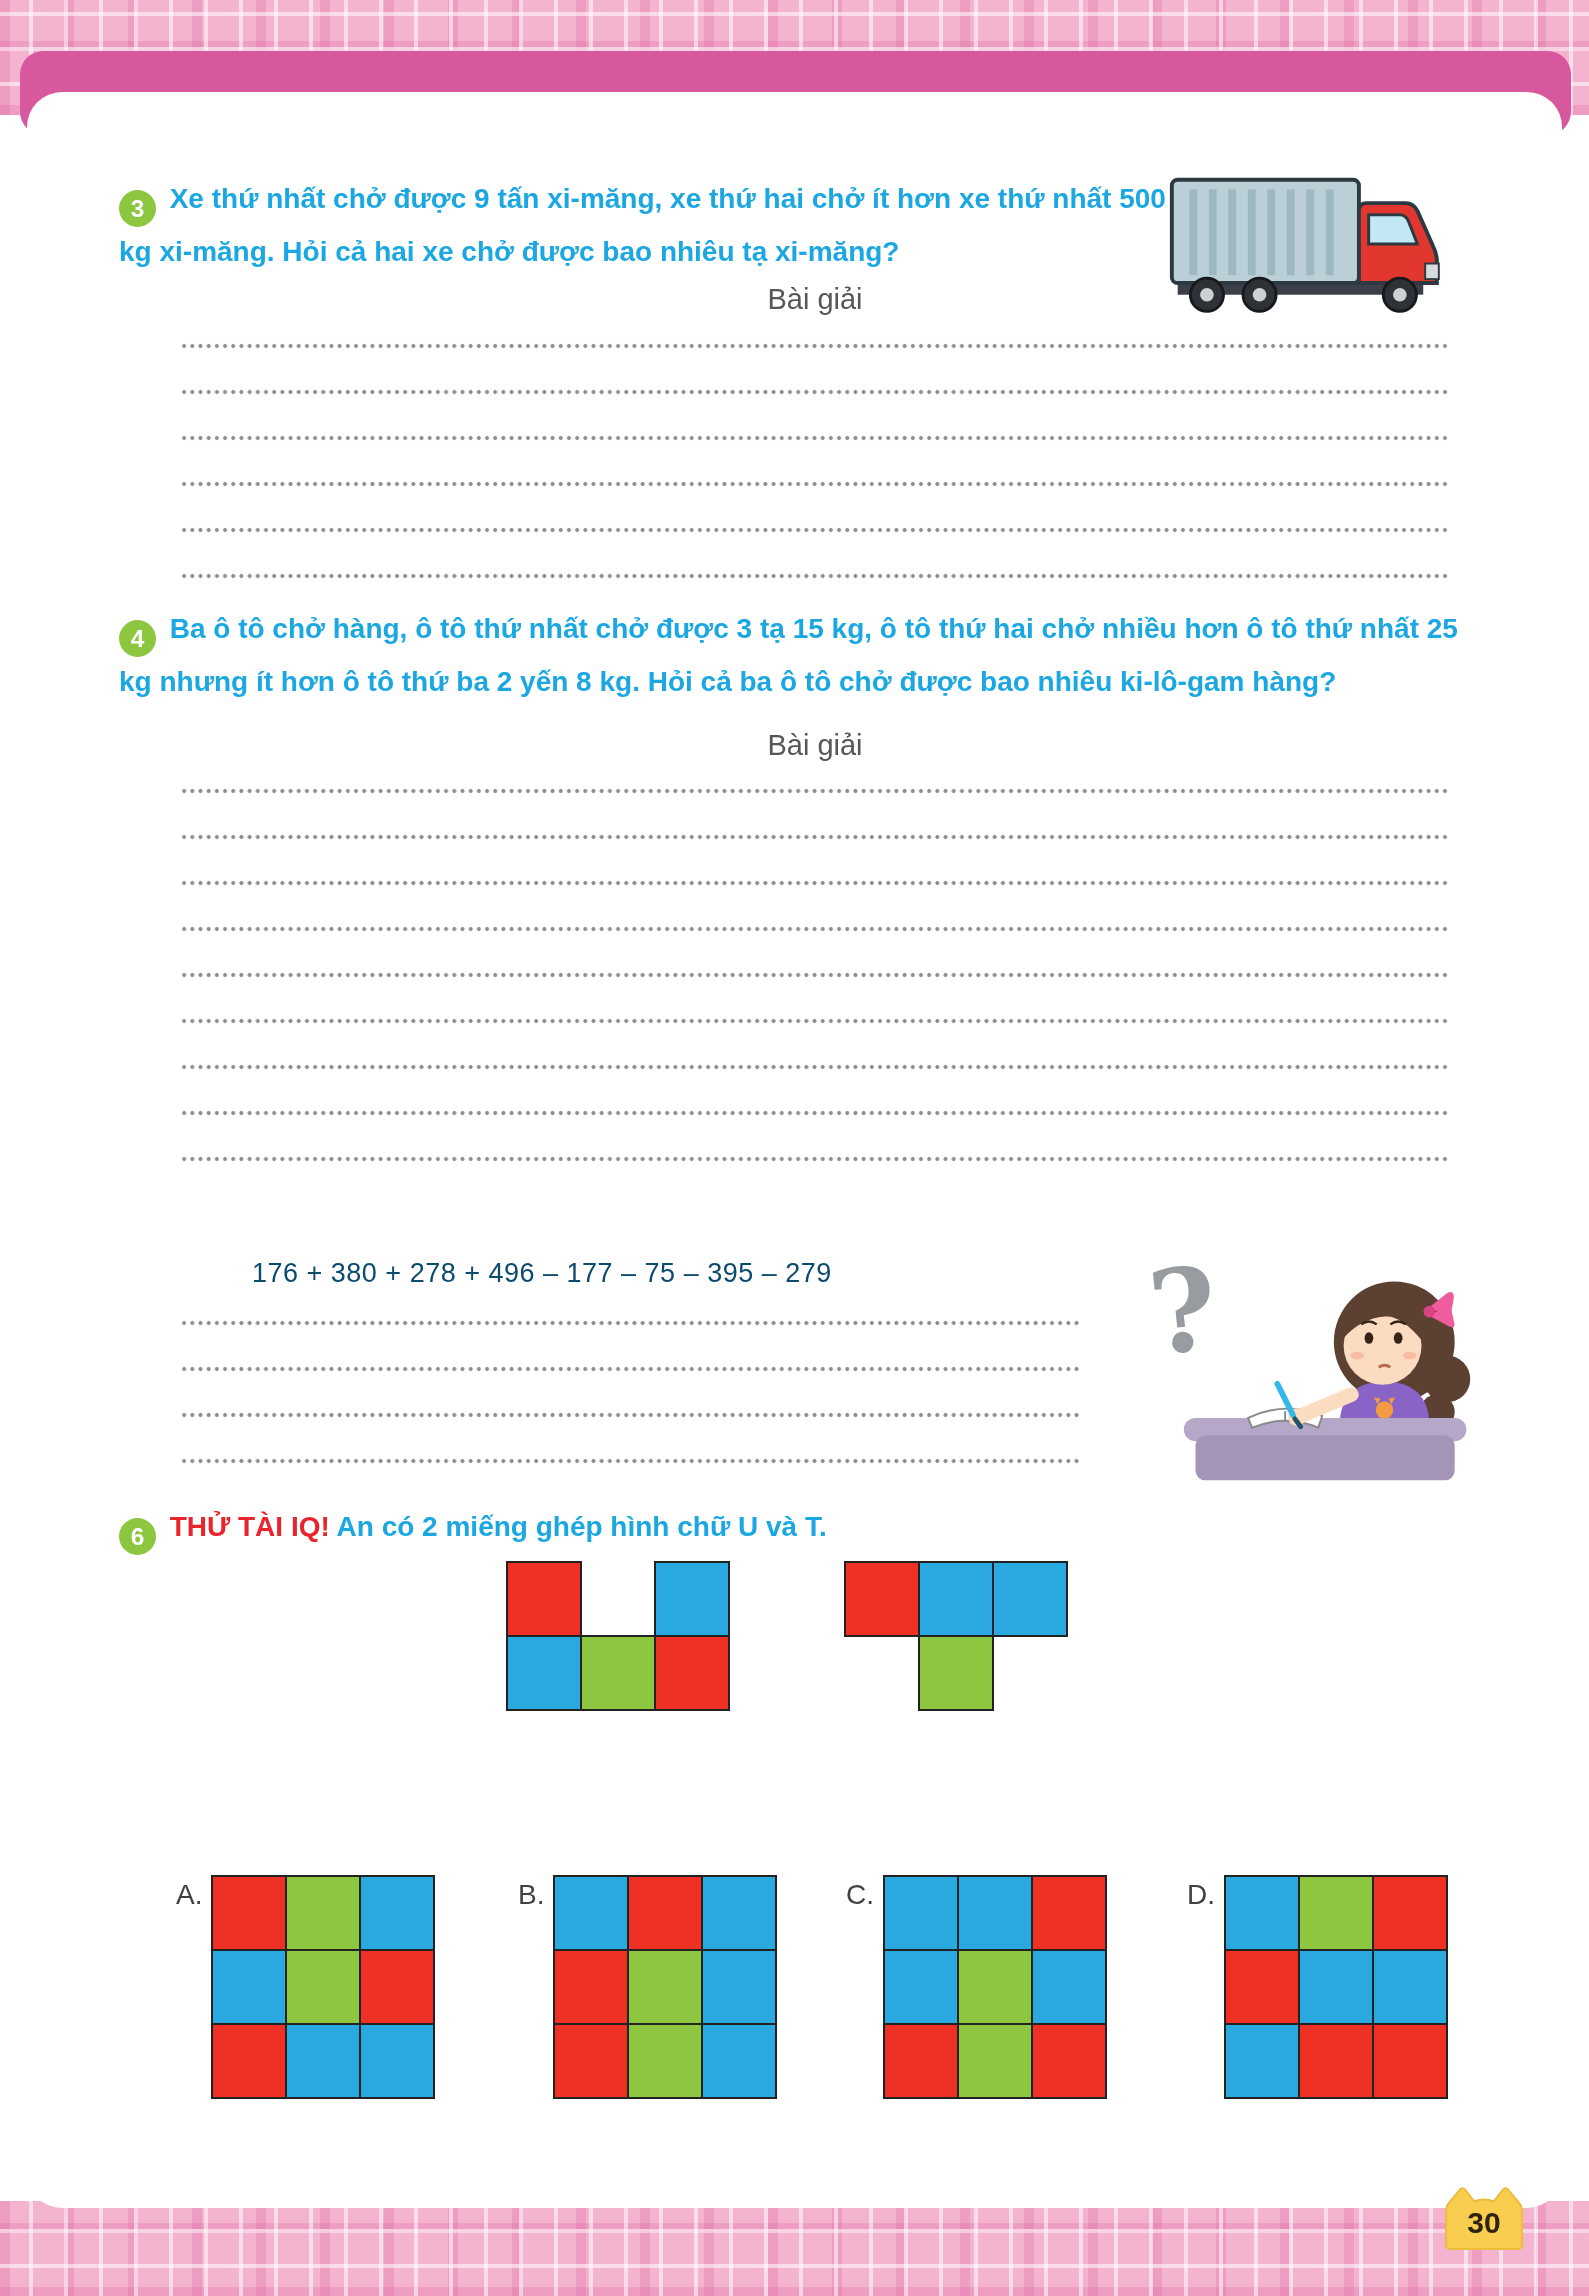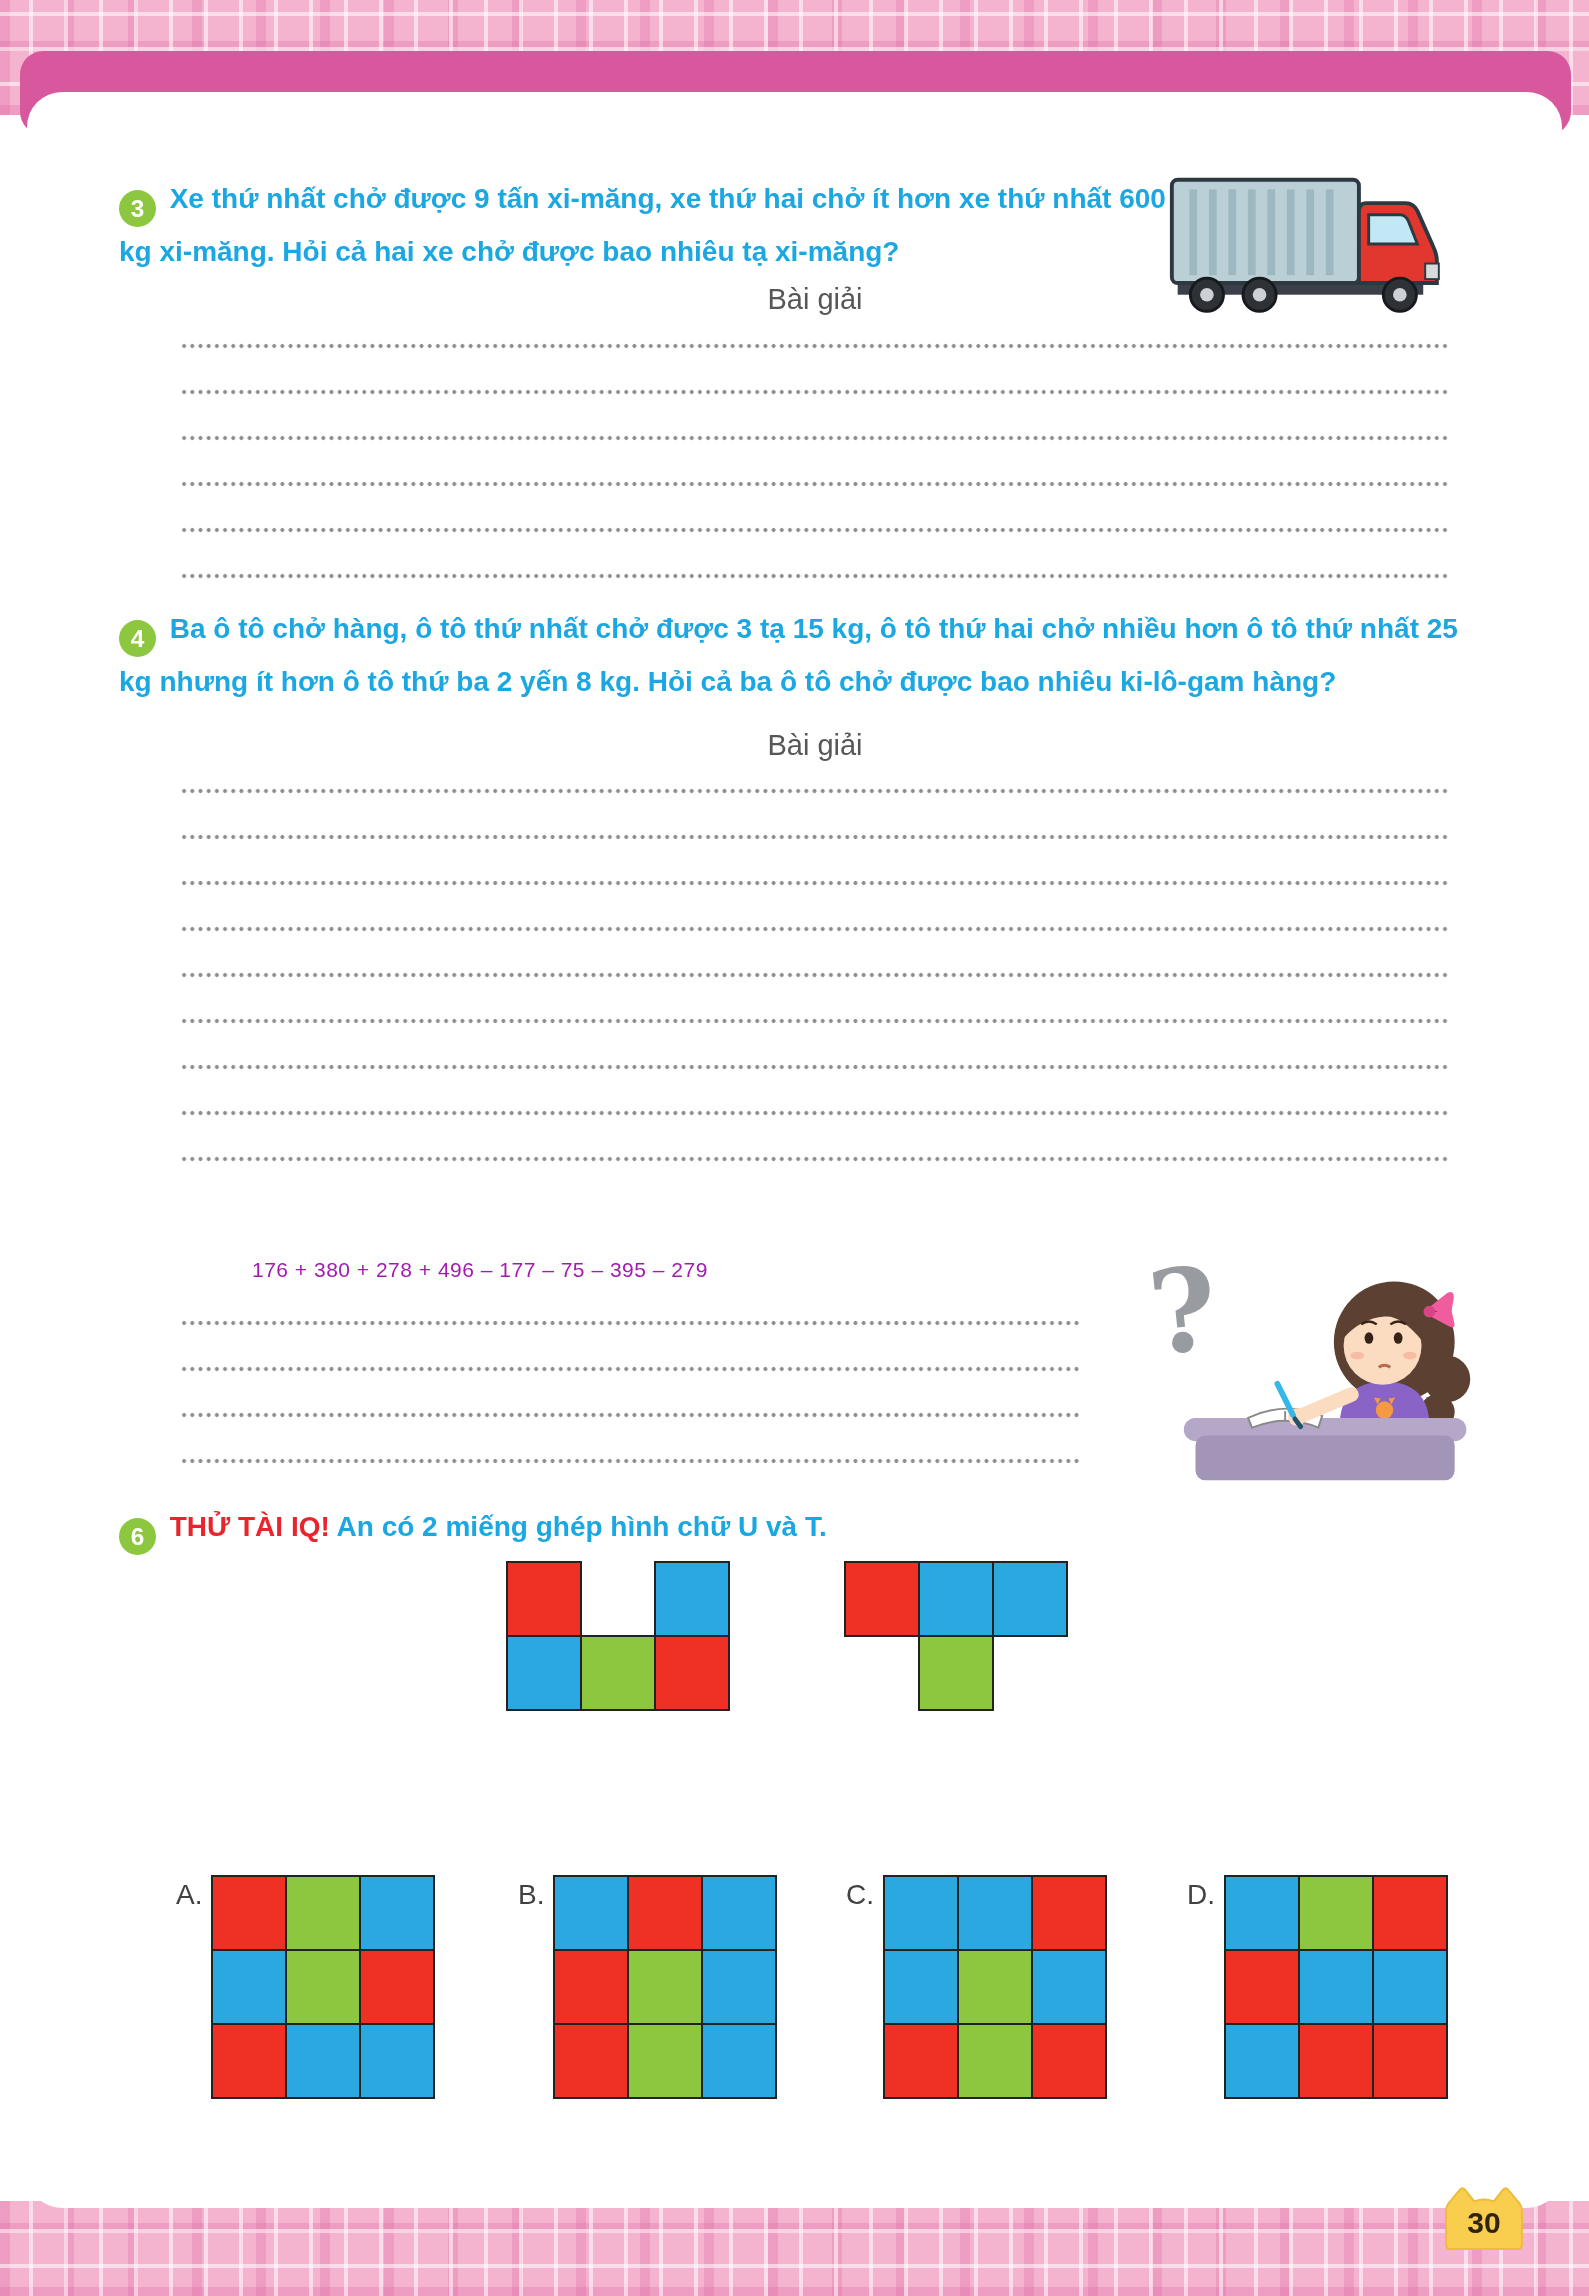--- a/index.html
+++ b/index.html
@@ -20,21 +20,21 @@
   .pblock{position:absolute;z-index:4}
   .ptext{font-weight:bold;color:#1ba7e1;font-size:28px;line-height:49px}
   .red{color:#e8252c}
   .numcircle{display:inline-flex;align-items:center;justify-content:center;width:37px;height:37px;
     border-radius:50%;background:#8dc63f;color:#fff;font-size:24.4px;font-weight:bold;margin-right:13.7px;
     vertical-align:-8.8px;line-height:37px}
   .baigiai{position:absolute;z-index:4;left:180px;width:1270px;text-align:center;font-size:29px;color:#565759}
   .lines{position:absolute;z-index:4}
   .ans-line{height:46px;background-image:radial-gradient(circle,#8c8c8c 1.8px,transparent 2.1px);
     background-size:8.2px 5.9px;background-repeat:repeat-x;background-position:left bottom}
-  .expr{position:absolute;z-index:4;font-size:21px;color:#a21caf;letter-spacing:0.5px}
+  .expr{position:absolute;z-index:4;font-size:27px;color:#0c4a6e;letter-spacing:0.5px}
   .sqgrid{display:grid;grid-template-columns:repeat(var(--c,3),74px);grid-auto-rows:74px;z-index:4}
   .sqgrid.abs{position:absolute}
   .cell{width:76px;height:76px;border:2px solid #222;margin:-1px}
   .cell.empty{visibility:hidden}
   .option{position:absolute;z-index:4;display:flex;align-items:flex-start;gap:9.8px}
   .optlabel{font-size:28px;color:#414042;line-height:33px;margin-top:2px}
   .illus{position:absolute;z-index:4}
   #badge{position:absolute;left:1438px;top:2183px;width:92px;height:68px;z-index:5}
   #badge span{position:absolute;left:0;top:23.4px;width:100%;text-align:center;font-size:30px;font-weight:bold;color:#2f2410}
 </style>
@@ -42,21 +42,21 @@
 <body>
 
 <div id="page">
 
   <div id="band-top" class="plaid"></div>
   <div id="accent-top"></div>
   <div id="band-bottom" class="plaid"></div>
   <div id="sheet"></div>
 
   <div class="pblock ptext" style="left:119px;top:174px;width:1051px">
-    <span class="numcircle">3</span><span>Xe thứ nhất chở được 9 tấn xi-măng, xe thứ hai chở ít hơn xe thứ nhất 600 kg xi-măng. Hỏi cả hai xe chở được bao nhiêu tạ xi-măng?</span>
+    <span class="numcircle">3</span><span>Xe thứ nhất chở được 9 tấn xi-măng, xe thứ hai chở ít hơn xe thứ nhất 500 kg xi-măng. Hỏi cả hai xe chở được bao nhiêu tạ xi-măng?</span>
   </div>
 
   <div class="illus" style="left:1166px;top:164px;width:304px;height:164px">
     <svg width="304" height="164" viewBox="0 0 312 168">
       <rect x="12" y="120" width="252" height="14" fill="#3c3f49"></rect>
       <rect x="6" y="16" width="192" height="106" rx="6" fill="#bad0d6" stroke="#2c3940" stroke-width="4"></rect>
       <rect x="24" y="26" width="8" height="88" fill="#9db8c0"></rect>
       <rect x="44" y="26" width="8" height="88" fill="#9db8c0"></rect>
       <rect x="64" y="26" width="8" height="88" fill="#9db8c0"></rect>
       <rect x="84" y="26" width="8" height="88" fill="#9db8c0"></rect>

